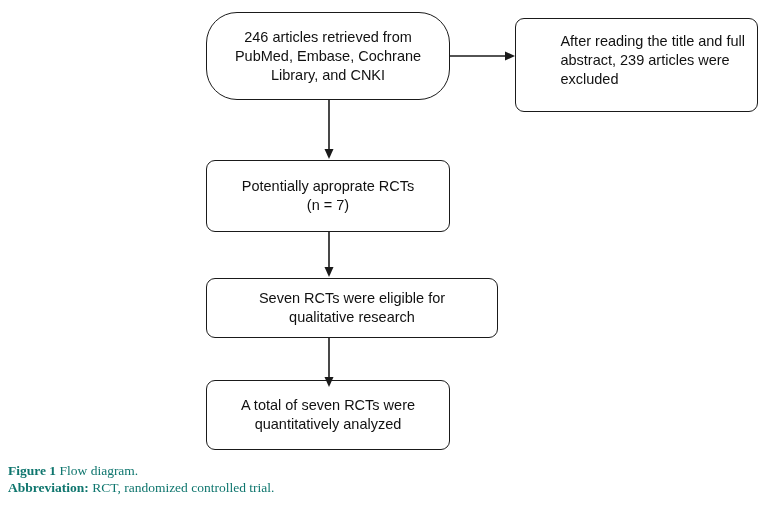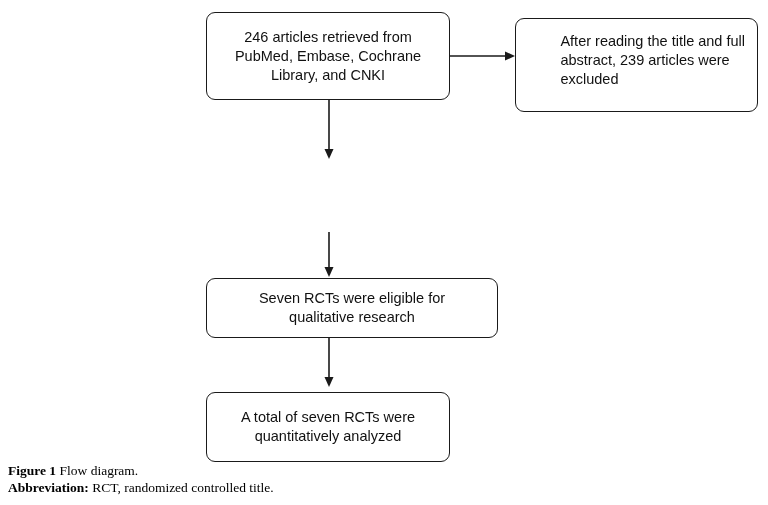--- a/index.html
+++ b/index.html
@@ -50,53 +50,57 @@
     overflow: visible;
   }
   #caption {
     position: absolute;
     left: 8px;
     top: 463px;
     width: 752px;
     font-family: "Liberation Serif", serif;
     font-size: 13.5px;
     line-height: 16.5px;
-    color: #000000;
+    color: #0f766e;
   }
   #caption .cap-line {
     white-space: nowrap;
   }
   #caption .cap-label {
     font-weight: bold;
   }
 </style>
 </head>
 <body>
 
 <div id="page">
 
-  <div class="flow-box" style="left:206px; top:12px; width:244px; height:88px;">
+  <div class="flow-box" style="left:206px; top:12px; width:244px; height:88px;border-radius:31px;">
     <div class="box-text">246 articles retrieved from
 PubMed, Embase, Cochrane
 Library, and CNKI</div>
   </div>
 
   <div class="flow-box align-left" style="left:515px; top:18px; width:243px; height:94px;">
     <div class="box-text">After reading the title and full
 abstract, 239 articles were
 excluded</div>
   </div>
 
+  <div class="flow-box" style="left:206px; top:160px; width:244px; height:72px;">
+    <div class="box-text">Potentially aproprate RCTs
+(n = 7)</div>
+  </div>
 
   <div class="flow-box" style="left:206px; top:278px; width:292px; height:60px;">
     <div class="box-text">Seven RCTs were eligible for
 qualitative research</div>
   </div>
 
-  <div class="flow-box" style="left:206px; top:392px; width:244px; height:70px;">
+  <div class="flow-box" style="left:206px; top:380px; width:244px; height:70px;">
     <div class="box-text">A total of seven RCTs were
 quantitatively analyzed</div>
   </div>
 
   <div class="connector" style="left:450px; top:47px; width:70px; height:18px;">
     <svg width="70" height="18" viewBox="0 0 70 18">
       <line x1="0" y1="9" x2="60" y2="9" stroke="#1a1a1a" stroke-width="1.6"></line>
       <polygon points="65,9 55,4.5 55,13.5" fill="#1a1a1a"></polygon>
     </svg>
   </div>
@@ -117,16 +121,16 @@
 
   <div class="connector" style="left:320px; top:338px; width:18px; height:52px;">
     <svg width="18" height="52" viewBox="0 0 18 52">
       <line x1="9" y1="0" x2="9" y2="42" stroke="#1a1a1a" stroke-width="1.6"></line>
       <polygon points="9,49 4.5,39 13.5,39" fill="#1a1a1a"></polygon>
     </svg>
   </div>
 
   <div id="caption">
     <div class="cap-line"><span class="cap-label">Figure 1</span><span> Flow diagram.</span></div>
-    <div class="cap-line"><span class="cap-label">Abbreviation:</span><span> RCT, randomized controlled title.</span></div>
+    <div class="cap-line"><span class="cap-label">Abbreviation:</span><span> RCT, randomized controlled trial.</span></div>
   </div>
 
 </div>
 
 </body></html>

